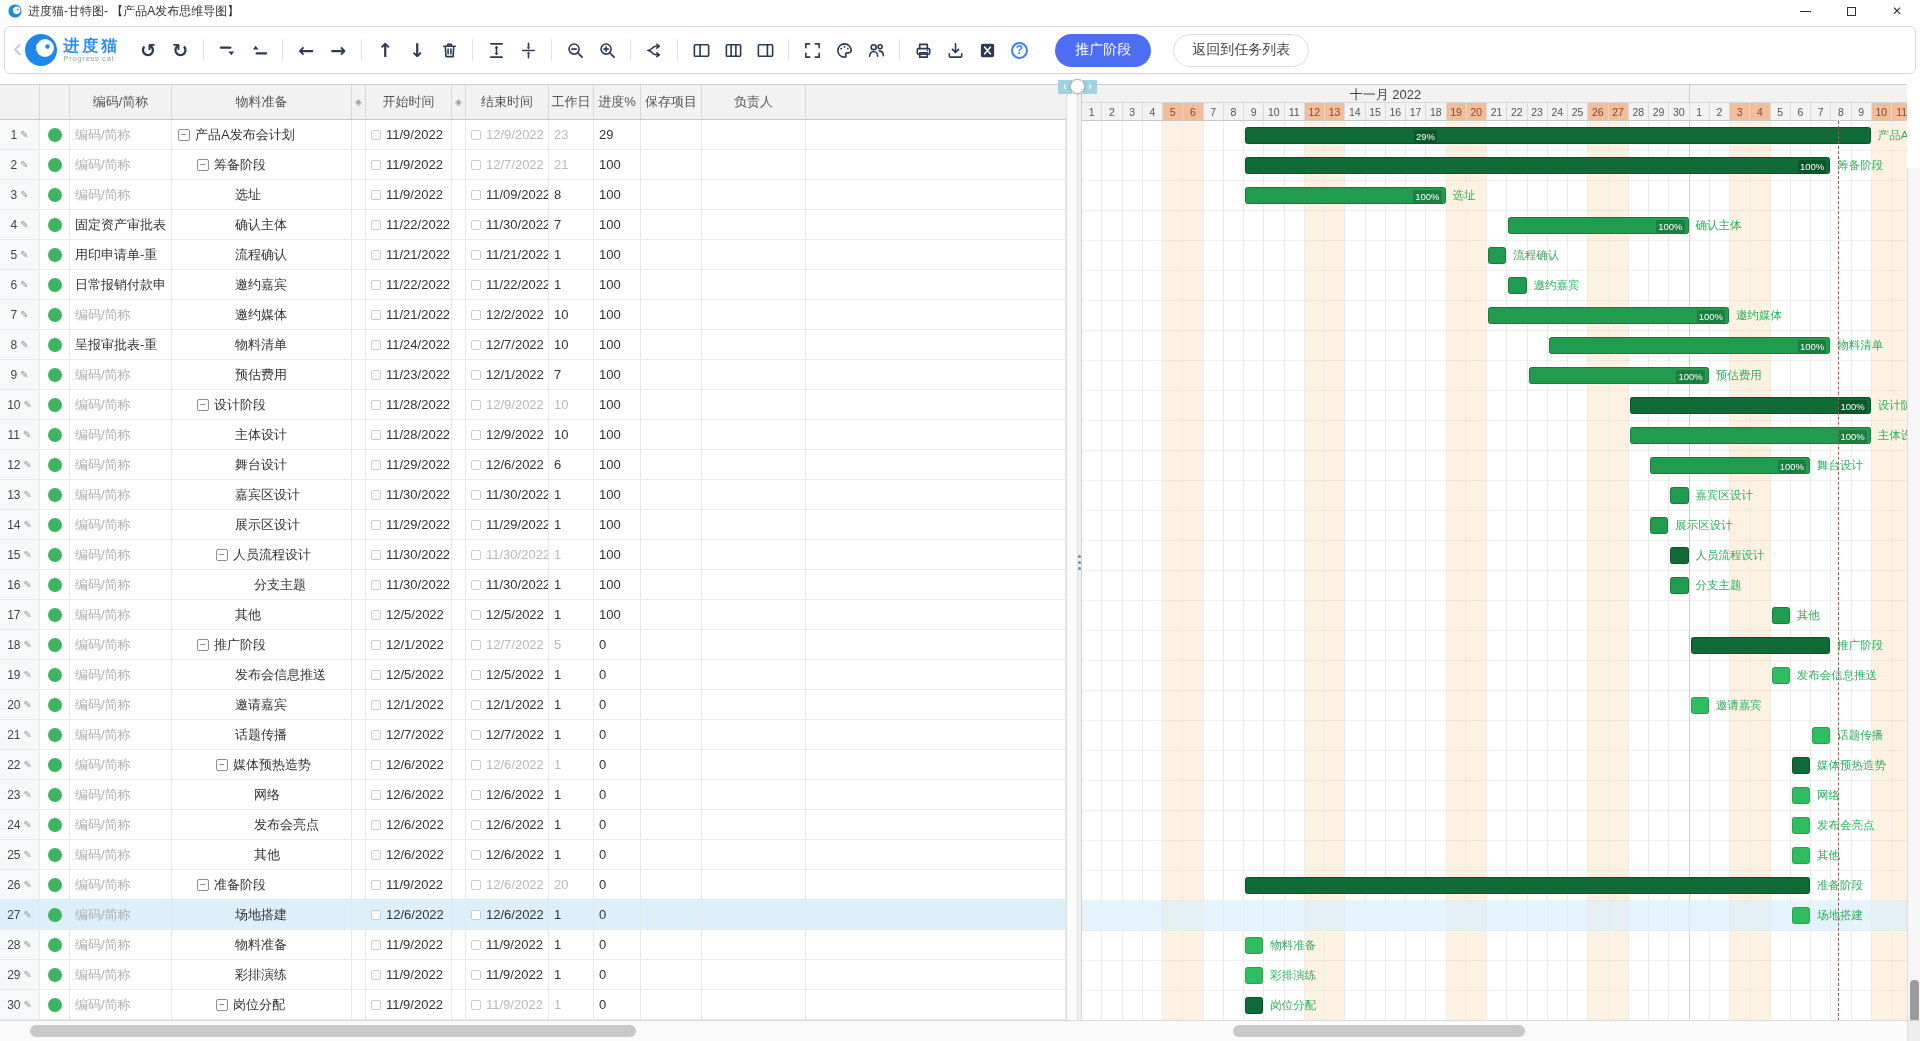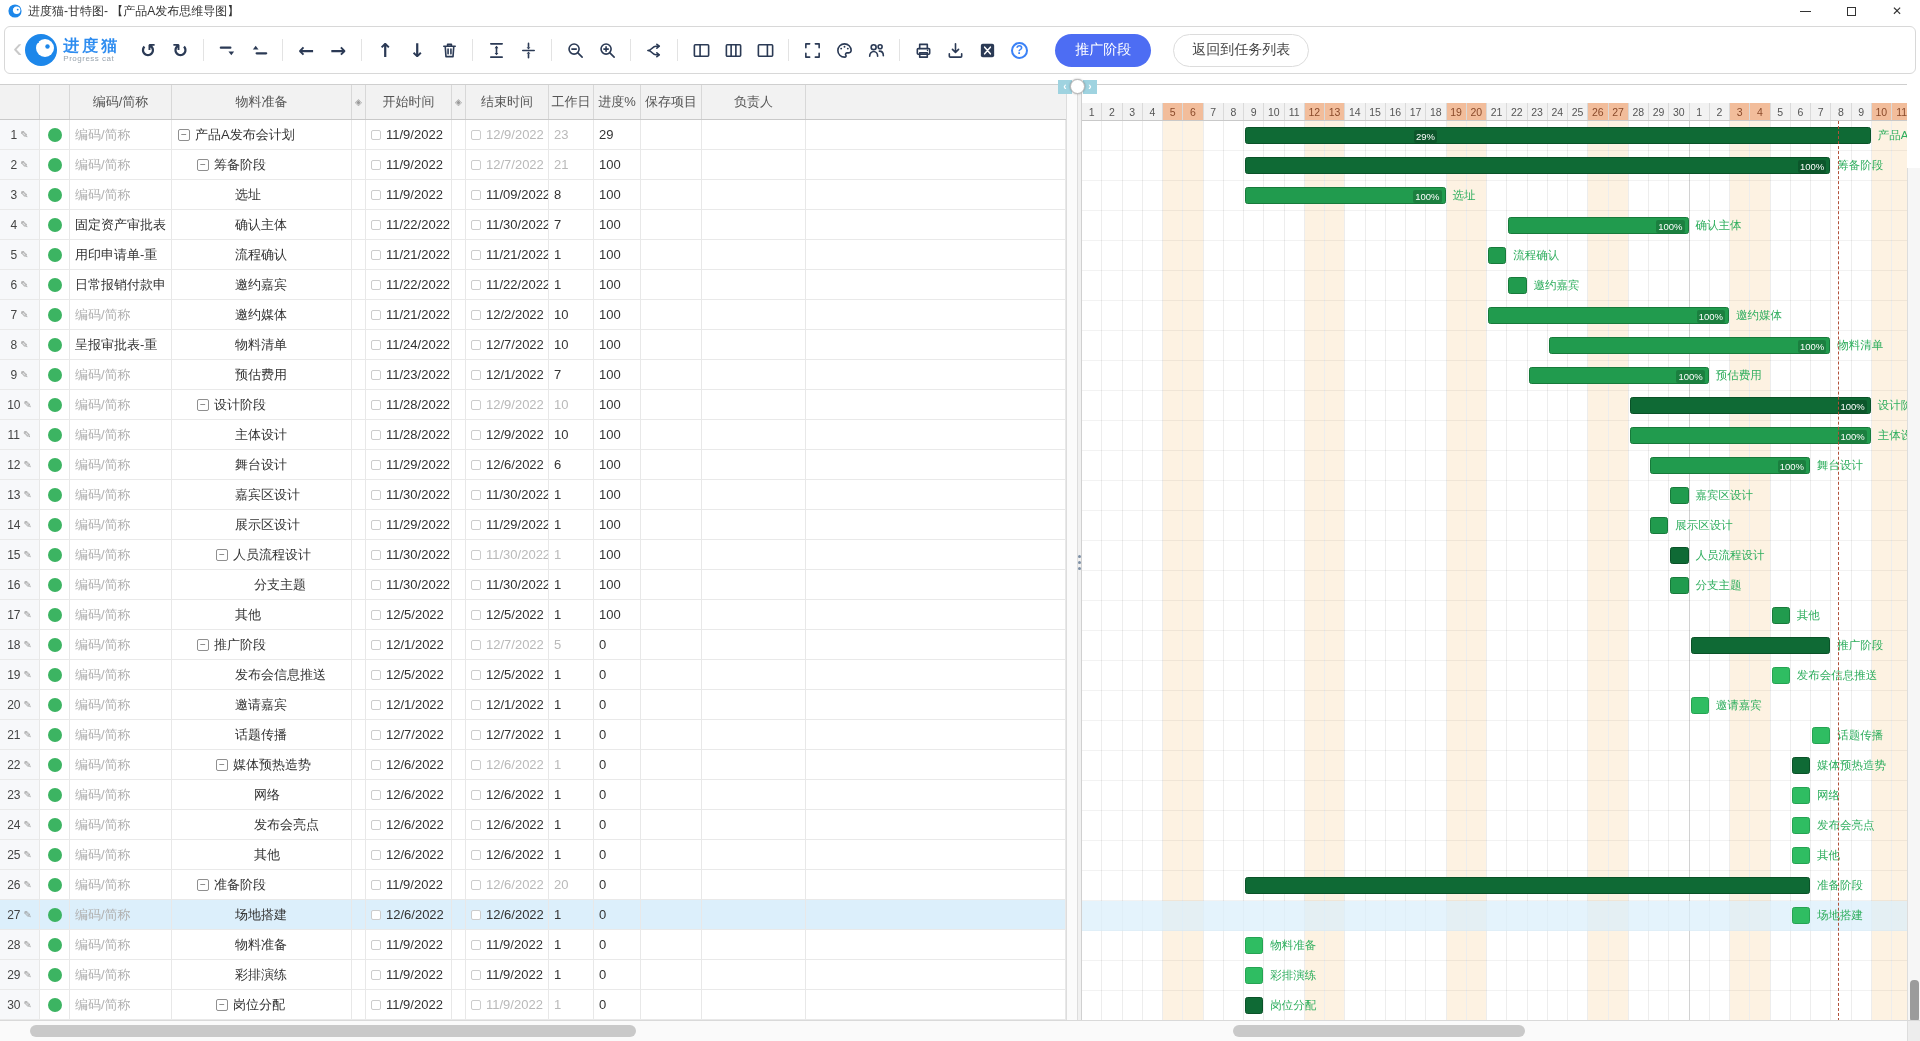--- a/index.html
+++ b/index.html
@@ -1344,20 +1344,24 @@
       <i></i>
       <i></i>
     </div>
   <div id="mini-slider">
     <span class="ms-box">‹</span>
     <span class="ms-knob"></span>
     <span class="ms-box">›</span>
   </div>
 
   <div id="gantt-pane">
+    <div id="gmonth">
+      <span id="gmonth-label">十一月 2022</span>
+      <span id="gmonth-div"></span>
+    </div>
     <div id="gdays">
         <div class="g-day">1</div>
         <div class="g-day">2</div>
         <div class="g-day">3</div>
         <div class="g-day">4</div>
         <div class="g-day we">5</div>
         <div class="g-day we">6</div>
         <div class="g-day">7</div>
         <div class="g-day">8</div>
         <div class="g-day">9</div>

